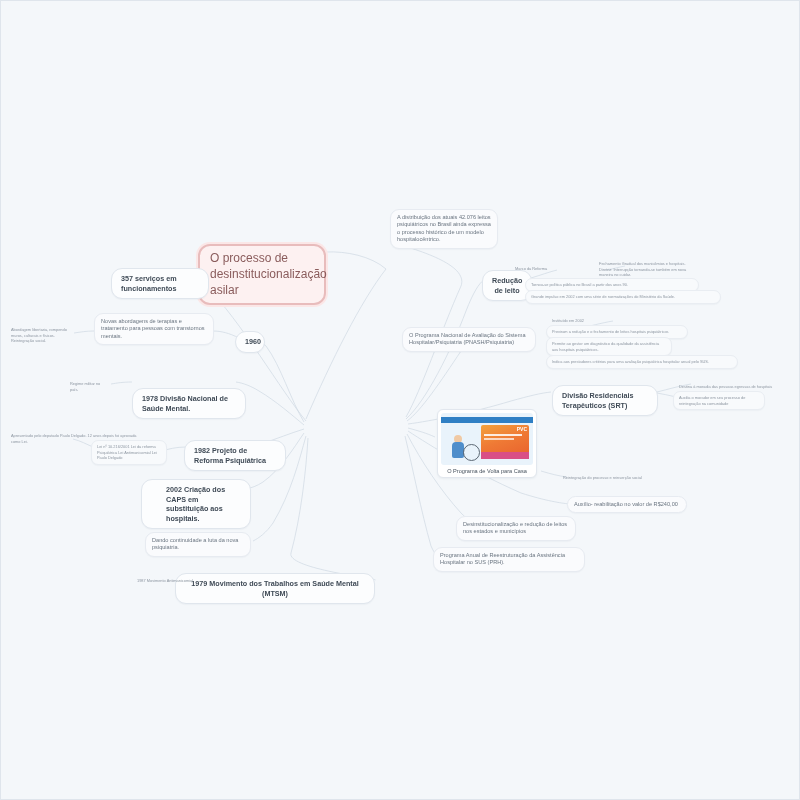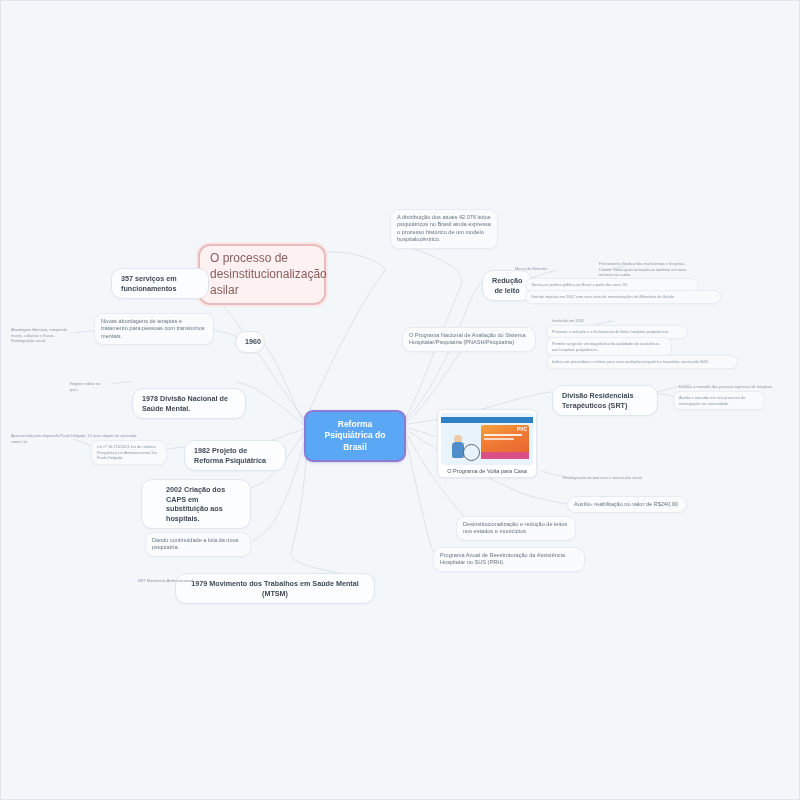--- a/index.html
+++ b/index.html
@@ -250,21 +250,20 @@
       <path d="M540 470 C 550 473, 558 475, 566 476"></path>
 
       <path d="M407 430 C 430 445, 470 470, 520 492 C 545 500, 560 502, 568 503"></path>
 
       <path d="M406 433 C 420 460, 440 490, 460 512 C 466 518, 470 521, 475 523"></path>
 
       <path d="M404 435 C 412 468, 420 510, 430 545 C 434 554, 438 558, 442 560"></path>
     </g>
   </svg>
 
-  <div class="node root" style="left:303px; top:409px; width:102px;">Reforma Psiquiátrica do Brasil</div>
 
   <div class="node pink" style="left:197px; top:243px; width:128px;">O processo de desinstitucionalização asilar</div>
 
   <div class="node lvl2" style="left:389px; top:208px; width:108px;">A distribuição dos atuais 42.076 leitos psiquiátricos no Brasil ainda expressa o processo histórico de um modelo hospitalocêntrico.</div>
 
   <div class="node lvl1" style="left:110px; top:267px; width:98px;">357 serviços em funcionamentos</div>
 
   <div class="node lvl2" style="left:93px; top:312px; width:120px;">Novas abordagens de terapias e tratamento para pessoas com transtornos mentais.</div>
 
   <div class="node lvl3 plain" style="left:4px; top:322px; width:72px;">Abordagem libertaria, rompendo muros, culturais e físicos. Reintegração social.</div>

